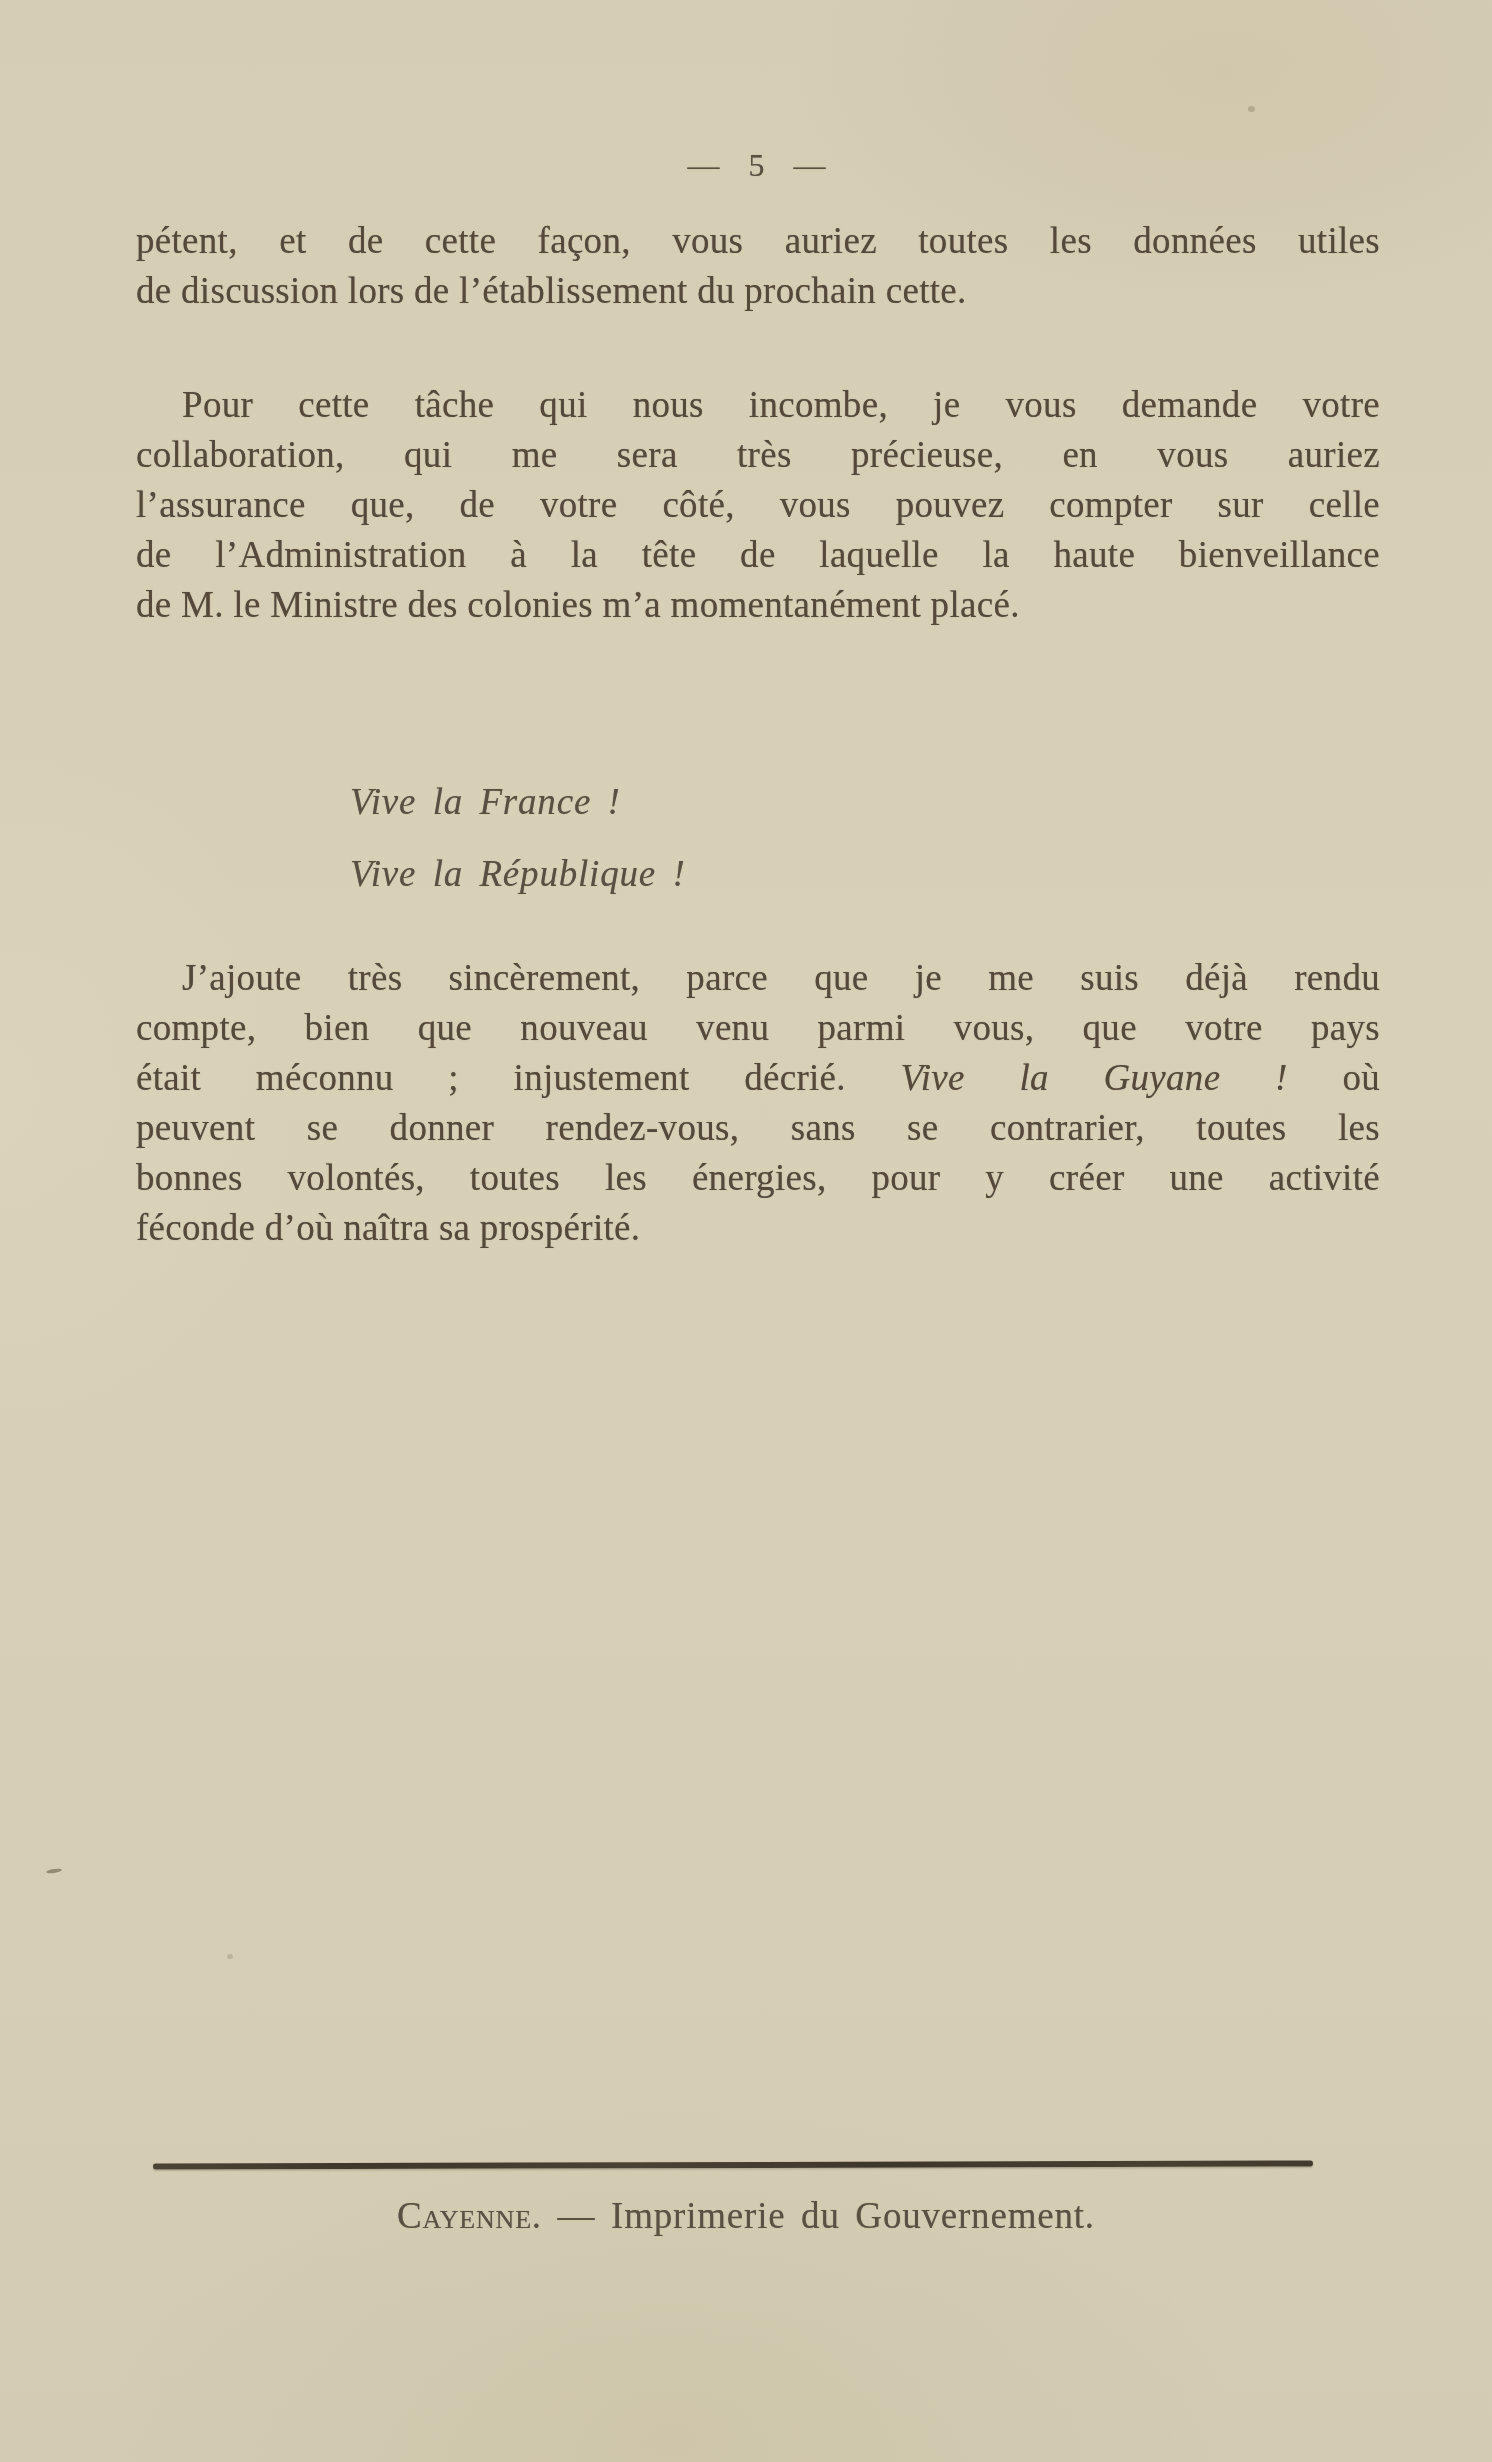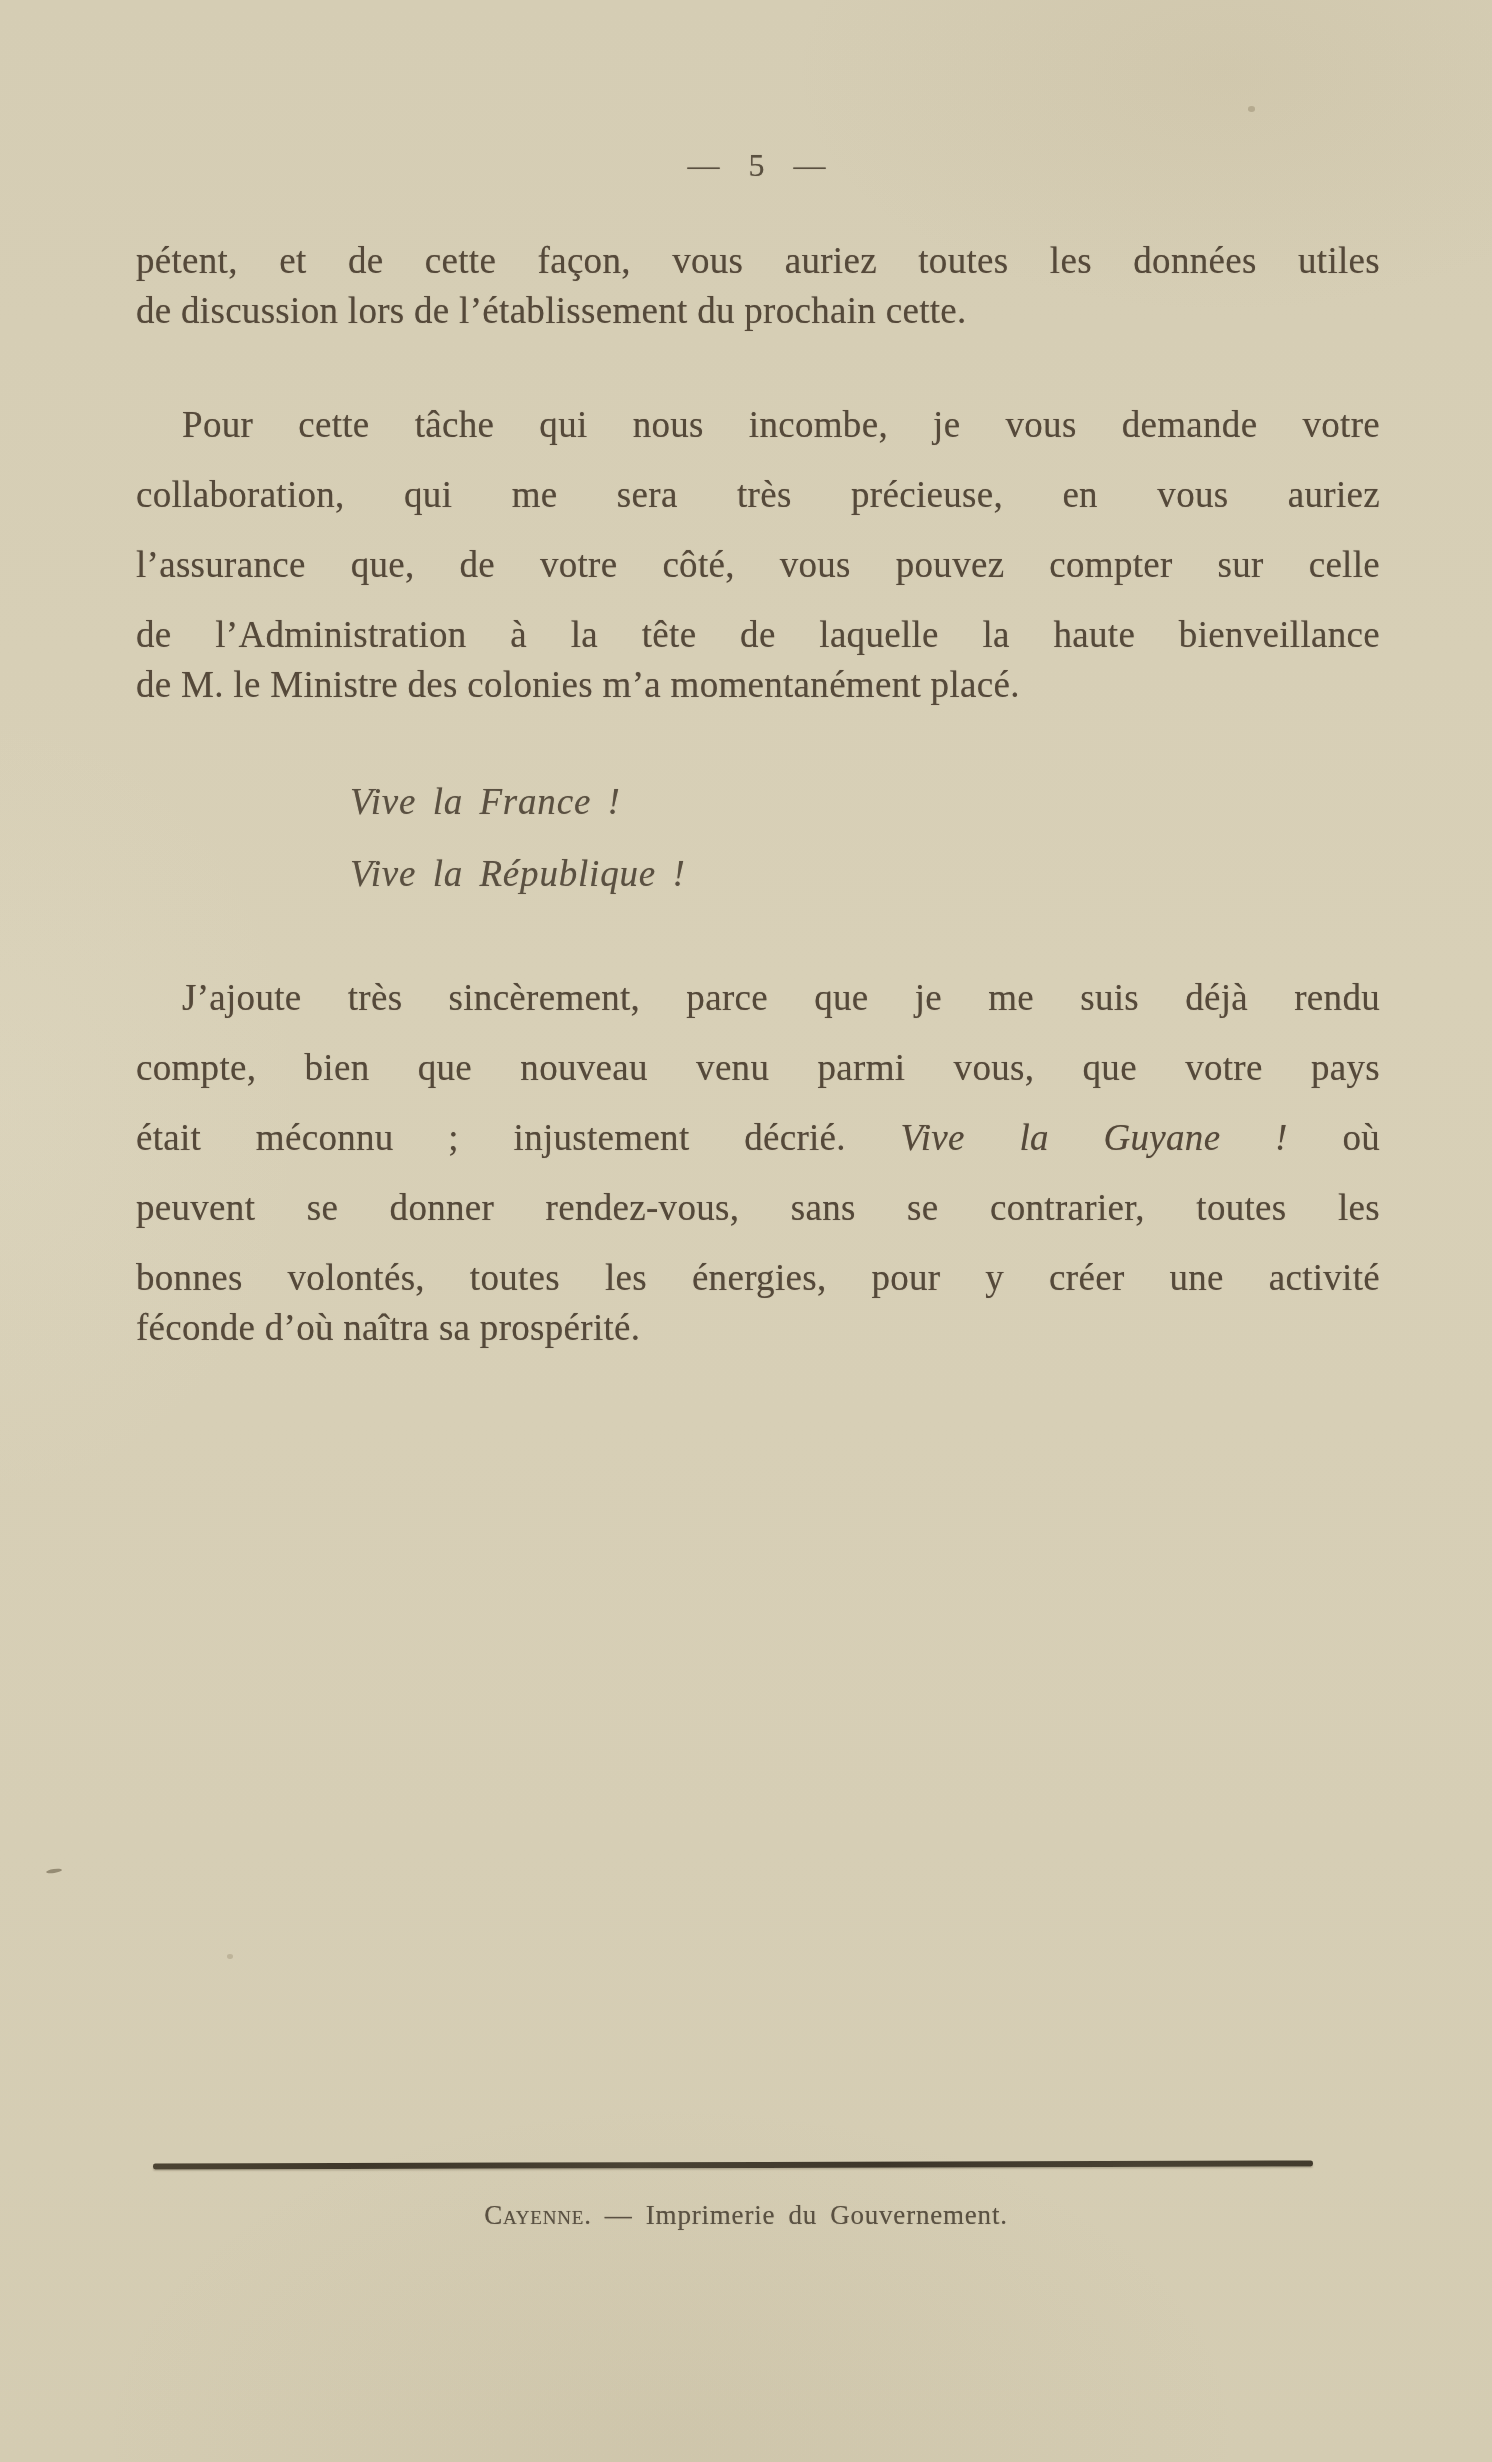--- a/index.html
+++ b/index.html
@@ -22,21 +22,20 @@
   }
   .textline {
     font-size: 37px;
     line-height: 50px;
     letter-spacing: 0.3px;
     text-shadow: 0 0 0.8px rgba(84,73,58,0.55);
   }
   .just {
     text-align: justify;
     text-align-last: justify;
-    margin-top: 20px;
   }
   .indent { padding-left: 46px; }
   .block { position: absolute; left: 136px; width: 1244px; }
   .it { font-style: italic; }
 
   .page-number {
     position: absolute;
     top: 144px;
     left: 0;
     width: 100%;
@@ -75,21 +74,21 @@
     background: linear-gradient(90deg, #4c4433 0%, #3e372a 18%, #4a4334 42%, #3d362a 63%, #484132 85%, #423b2d 100%);
     box-shadow: 0 1.6px 1.6px rgba(80,70,50,0.25);
     transform: rotate(-0.15deg);
   }
   .imprint {
     position: absolute;
     top: 2193px;
     left: 0;
     width: 100%;
     text-align: center;
-    font-size: 27px;
+    font-size: 37px;
     line-height: 45px;
     letter-spacing: 0.8px;
     word-spacing: 5.6px;
     color: #5a5142;
     text-shadow: 0 0 0.8px rgba(90,81,66,0.55);
   }
   .smallcaps { font-variant: small-caps; }
 
   .speck {
     position: absolute;

